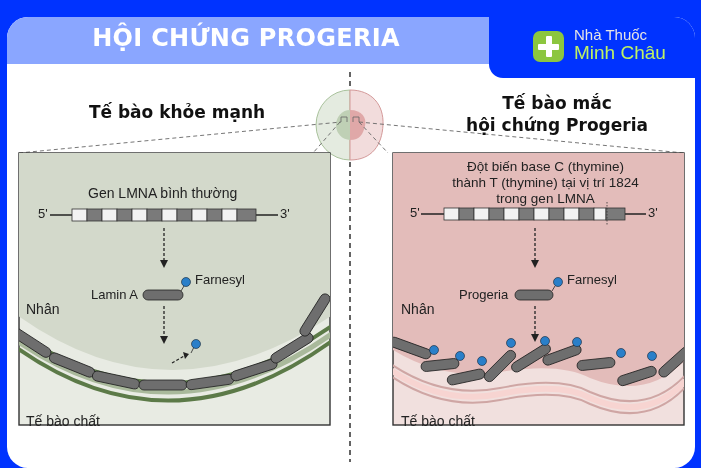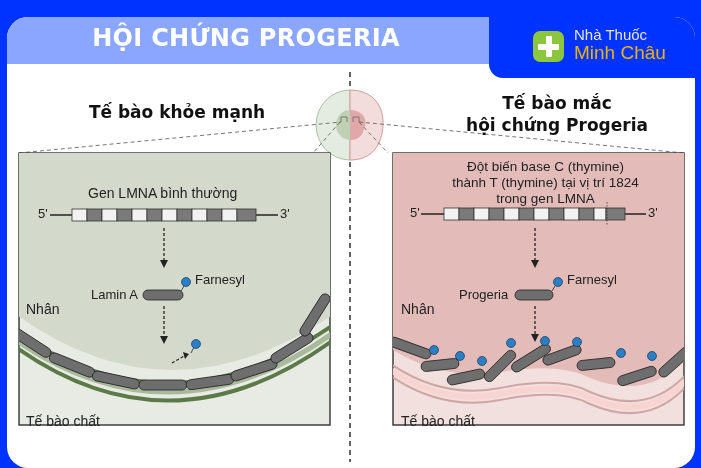--- a/index.html
+++ b/index.html
@@ -5,21 +5,21 @@
   html,body{margin:0;padding:0;}
   body{width:701px;height:468px;position:relative;overflow:hidden;background:#0033ff;font-family:"DejaVu Sans","Liberation Sans",sans-serif;}
   .frame{position:absolute;left:7px;top:17px;width:688px;height:451px;background:#ffffff;overflow:hidden;border-radius:21px;}
   .titlebar{position:absolute;left:0;top:0;width:688px;height:47px;background:#8aa6ff;}
   .title{position:absolute;left:0;width:478px;top:7px;text-align:center;color:#fff;font-weight:bold;font-size:24px;letter-spacing:0.3px;font-family:"DejaVu Sans",sans-serif;}
   .brand{position:absolute;left:482px;top:-7px;width:219px;height:68px;background:#0033ff;border-bottom-left-radius:14px;}
   .brand-logo{position:absolute;left:44px;top:21px;width:31px;height:31px;background:#8cc63f;border-radius:7px;}
   .brand-logo:before{content:"";position:absolute;left:13px;top:5px;width:6px;height:21px;background:#fff;border-radius:1px;}
   .brand-logo:after{content:"";position:absolute;left:5px;top:13px;width:21px;height:6px;background:#fff;border-radius:1px;}
   .brand-line1{position:absolute;left:85px;top:16px;color:#e5e5e5;font-size:15px;font-family:"Liberation Sans",sans-serif;}
-  .brand-line2{position:absolute;left:85px;top:32px;color:#eab308;font-size:19px;font-family:"Liberation Sans",sans-serif;}
+  .brand-line2{position:absolute;left:85px;top:32px;color:#bef264;font-size:19px;font-family:"Liberation Sans",sans-serif;}
   .heading{position:absolute;color:#111;font-weight:bold;font-size:17px;text-align:center;line-height:22px;font-family:"DejaVu Sans",sans-serif;}
   .svgwrap{position:absolute;left:0;top:0;}
   .lbl{position:absolute;font-family:"Liberation Sans",sans-serif;color:#222;font-size:14px;white-space:nowrap;}
   .lbl.sm{font-size:13px;}
   .mut{position:absolute;text-align:center;font-family:"Liberation Sans",sans-serif;color:#222;font-size:13.5px;line-height:16px;}
 </style>
 </head>
 <body>
 
 <div class="frame">

